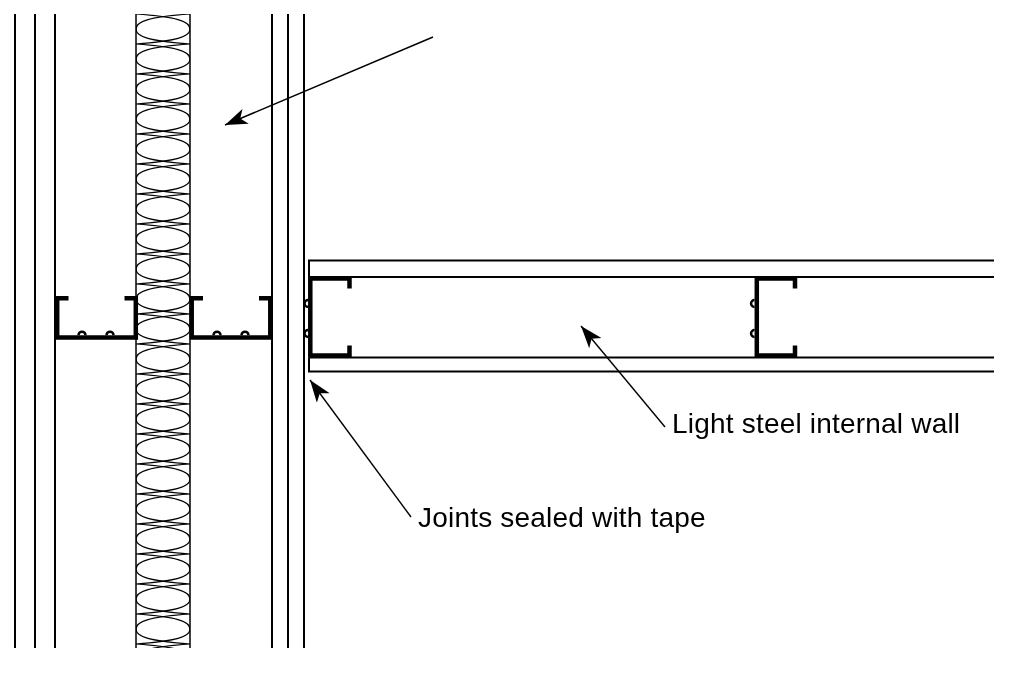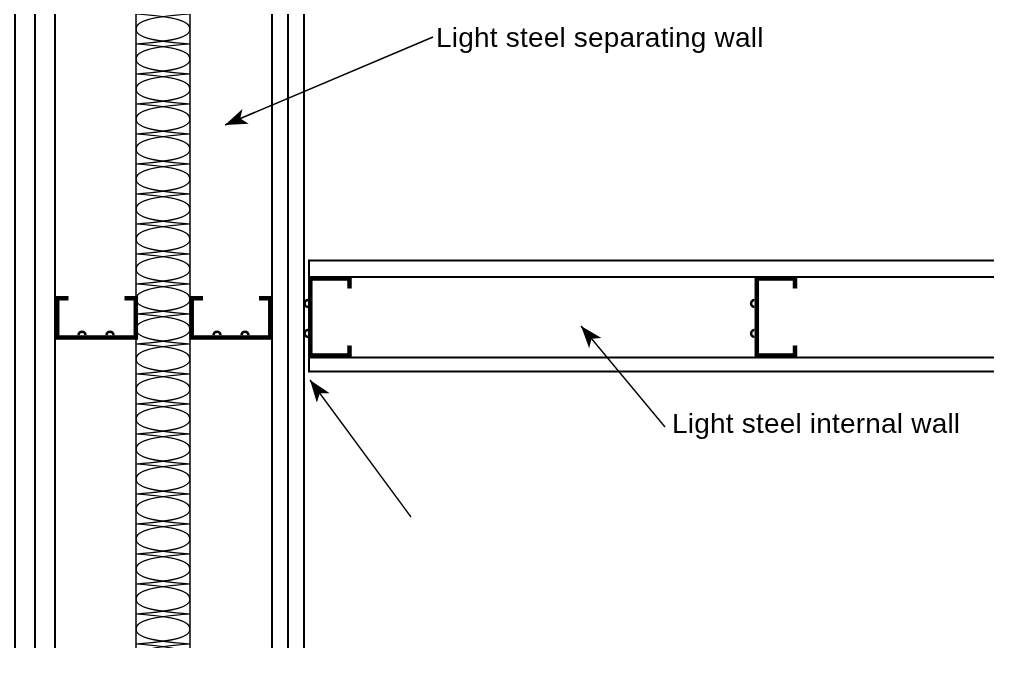--- a/index.html
+++ b/index.html
@@ -84,20 +84,20 @@
       <path d="M754.55 330 A3.5 3.5 0 0 0 754.55 337" stroke-width="2.5"></path>
     </g>
 
     <g stroke="#000" stroke-width="1.4" fill="none">
       <line x1="433" y1="37" x2="225" y2="125" marker-end="url(#arw)"></line>
       <line x1="665" y1="427" x2="581" y2="326" marker-end="url(#arw)"></line>
       <line x1="411" y1="517" x2="310" y2="380" marker-end="url(#arw)"></line>
     </g>
   </svg>
 
-  <div class="label" style="left:436px; top:22px;">Light steel separating wall</div>
 
   <div class="label" style="left:672px; top:408px;">Light steel internal wall</div>
 
   <div class="label" style="left:418px; top:502px;">
+    <div>Joints sealed with tape</div>
   </div>
 
 </div>
 
 </body></html>

